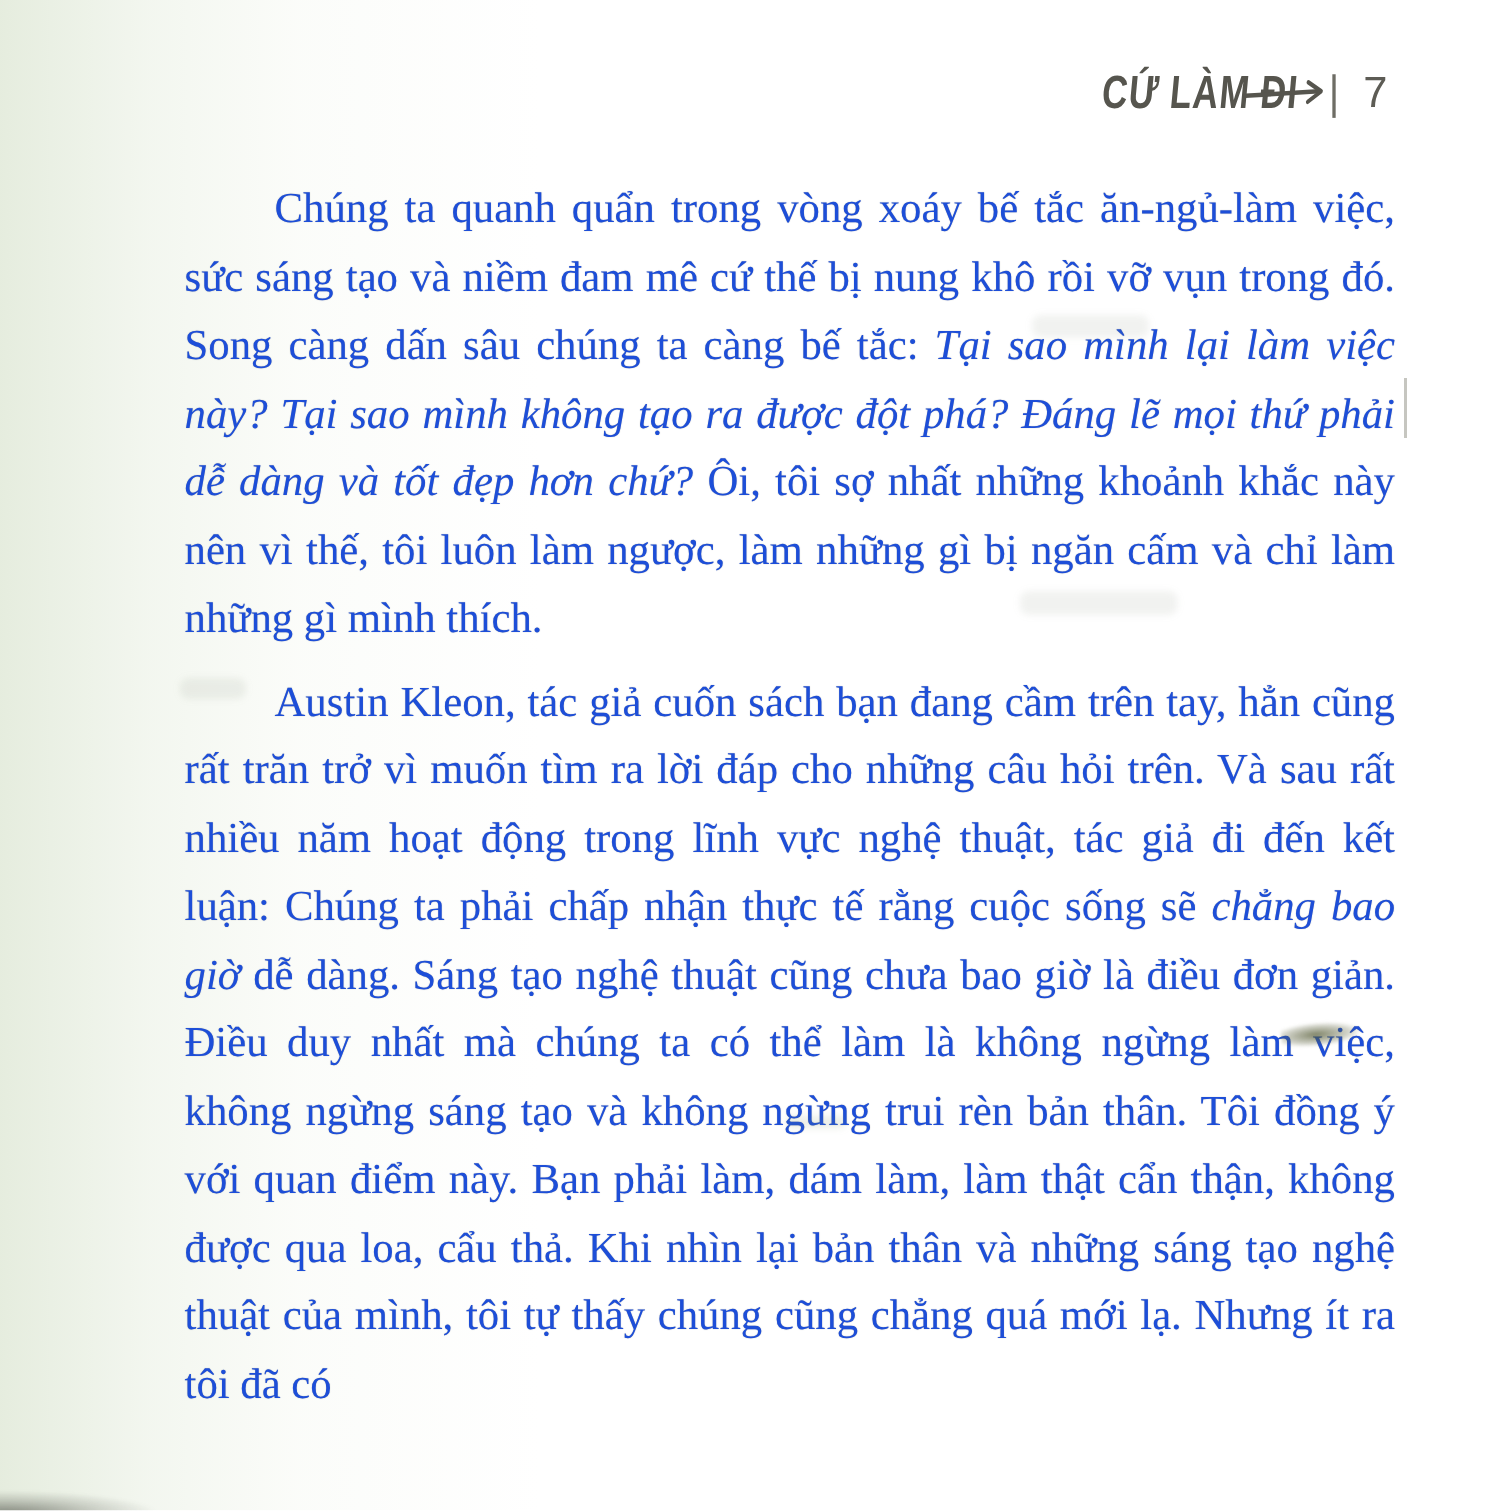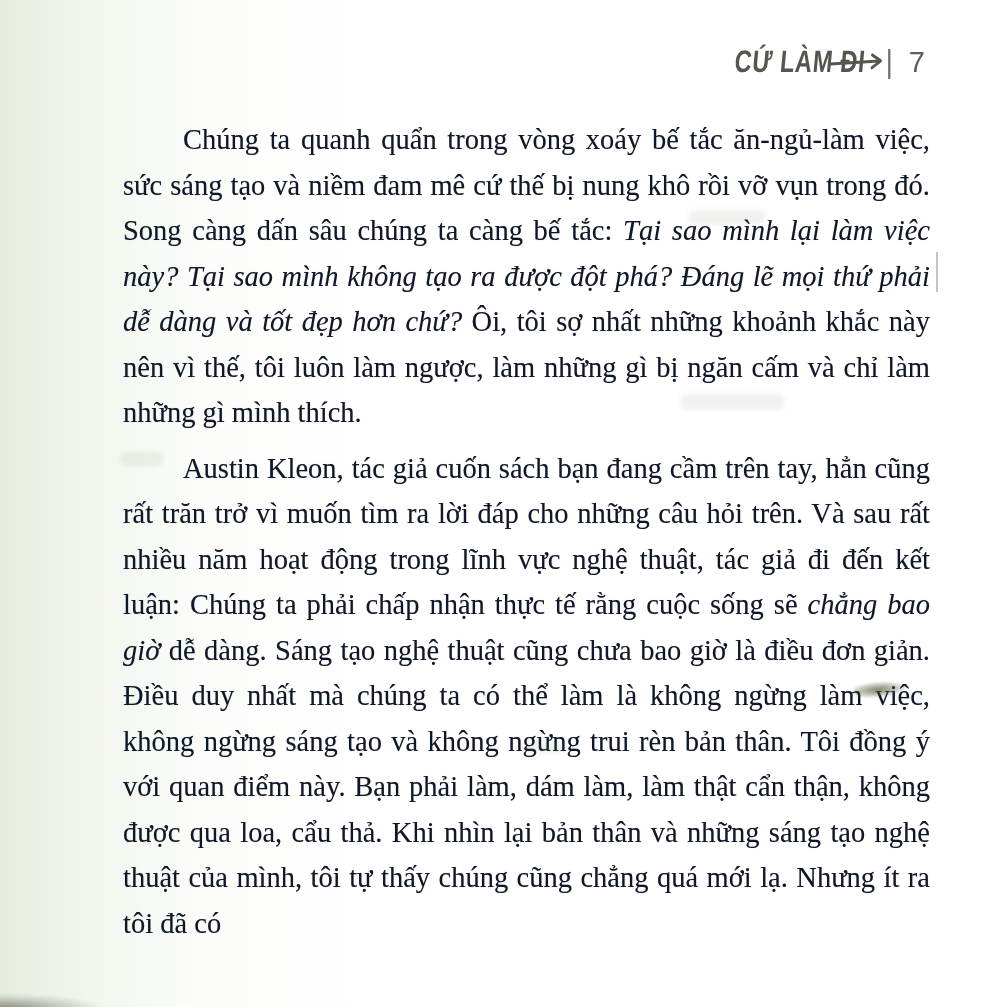--- a/index.html
+++ b/index.html
@@ -76,21 +76,21 @@
     letter-spacing: 1px;
   }
   
   .body-text {
     position: absolute;
     left: 123px;
     top: 117px;
     width: 807px;
     font-size: 28.5px;
     line-height: 45.5px;
-    color: #0f172a;
+    color: #1d4ed8;
     text-align: justify;
     text-shadow: 0 0 0.7px rgba(77,75,68,0.45);
   }
   .body-text p {
     margin: 0;
     text-indent: 60px;
   }
   .body-text p + p {
     margin-top: 10px;
   }

